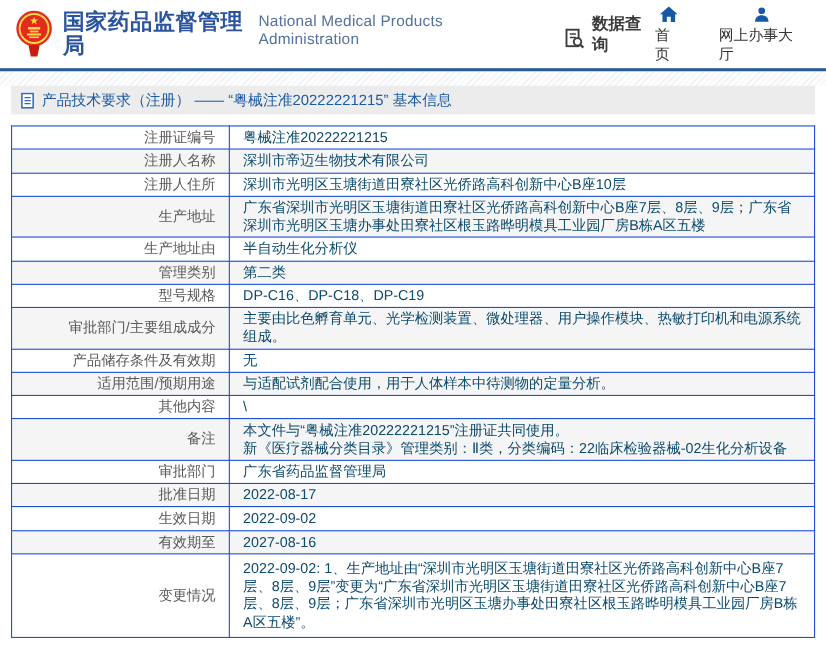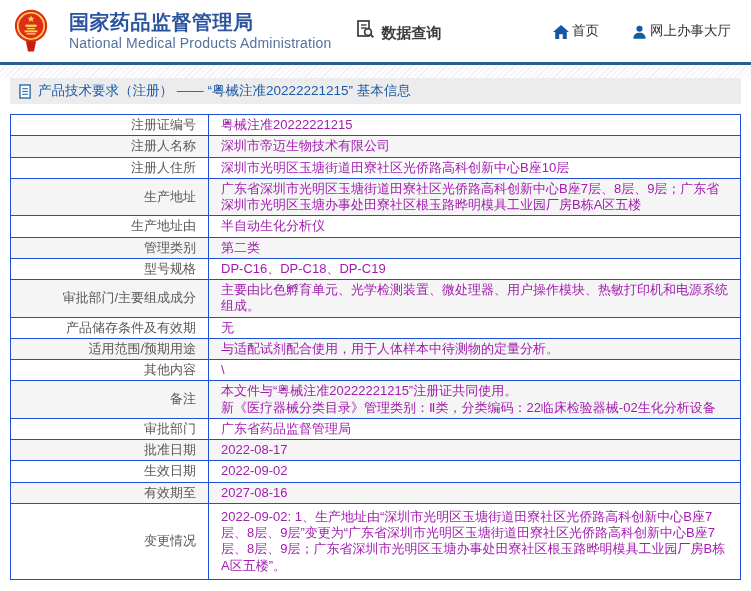--- a/index.html
+++ b/index.html
@@ -7,42 +7,42 @@
   body {
     width:751px; height:591px; overflow:hidden;
     background:#ffffff;
     font-family:"Liberation Sans","DejaVu Sans",sans-serif;
     -webkit-font-smoothing:antialiased;
   }
   
   .header { height:62px; display:flex; align-items:center; padding:0 12px 0 14px; background:#fff; }
   .logo-group { display:flex; align-items:center; gap:9px; }
   .emblem svg { display:block; }
-  .title-block { display:flex; flex-direction:column; justify-content:center;margin-left:12px; }
+  .title-block { display:flex; flex-direction:row; justify-content:center; }
   .cn-title { font-size:20px; font-weight:bold; color:#2a54a0; letter-spacing:0.5px; line-height:1.1; }
   .en-title { font-size:14px; color:#54719f; margin-top:2px; letter-spacing:0.2px; }
   .dq { display:flex; align-items:flex-end; gap:5px; margin-left:24px; font-size:15px; font-weight:600; color:#3c3c3c; cursor:pointer; }
   .spacer { flex:1; }
   .nav { display:flex; gap:32px; padding-right:8px; }
-  .nav-item { display:flex; flex-direction:row; align-items:center; gap:2px; font-size:13.5px; color:#333; cursor:pointer; }
+  .nav-item { display:flex; flex-direction:column; align-items:center; gap:2px; font-size:13.5px; color:#333; cursor:pointer; }
   .nav-item .nicon { height:17px; display:flex; align-items:flex-end; }
   
   .blue-line { height:3px; background:#2a5b94; }
   .hatch { height:13px; background:repeating-linear-gradient(135deg,#eef1f6 0px,#eef1f6 1px,#fdfdfe 1px,#fdfdfe 4px); }
   
   .content { margin:0 10px; }
   .breadcrumb {
     background:#ececec; height:26px; display:flex; align-items:center;
     padding:0 9px; gap:6px; color:#1d5aa5; font-size:13.5px;
   }
   .breadcrumb .bicon { display:flex; align-items:center; }
   table.info { width:100%; border-collapse:collapse; margin-top:10px; font-size:13px; }
   table.info td { border:1px solid #1d4ed8; padding:2px 12px; line-height:1.25; vertical-align:middle; }
   td.label-cell { width:198px; text-align:right; color:#595959; white-space:nowrap; }
-  td.value-cell { color:#a21caf; }
+  td.value-cell { color:#0c4a6e; }
   table.info tr:nth-child(even) { background:#f5f5f5; }
   table.info tr.tall td { padding-top:5px; padding-bottom:5px; }
 </style>
 </head>
 <body>
 
 <div class="header">
   <div class="logo-group">
     <span class="emblem">
       <svg width="34" height="48" viewBox="0 0 40 56">

